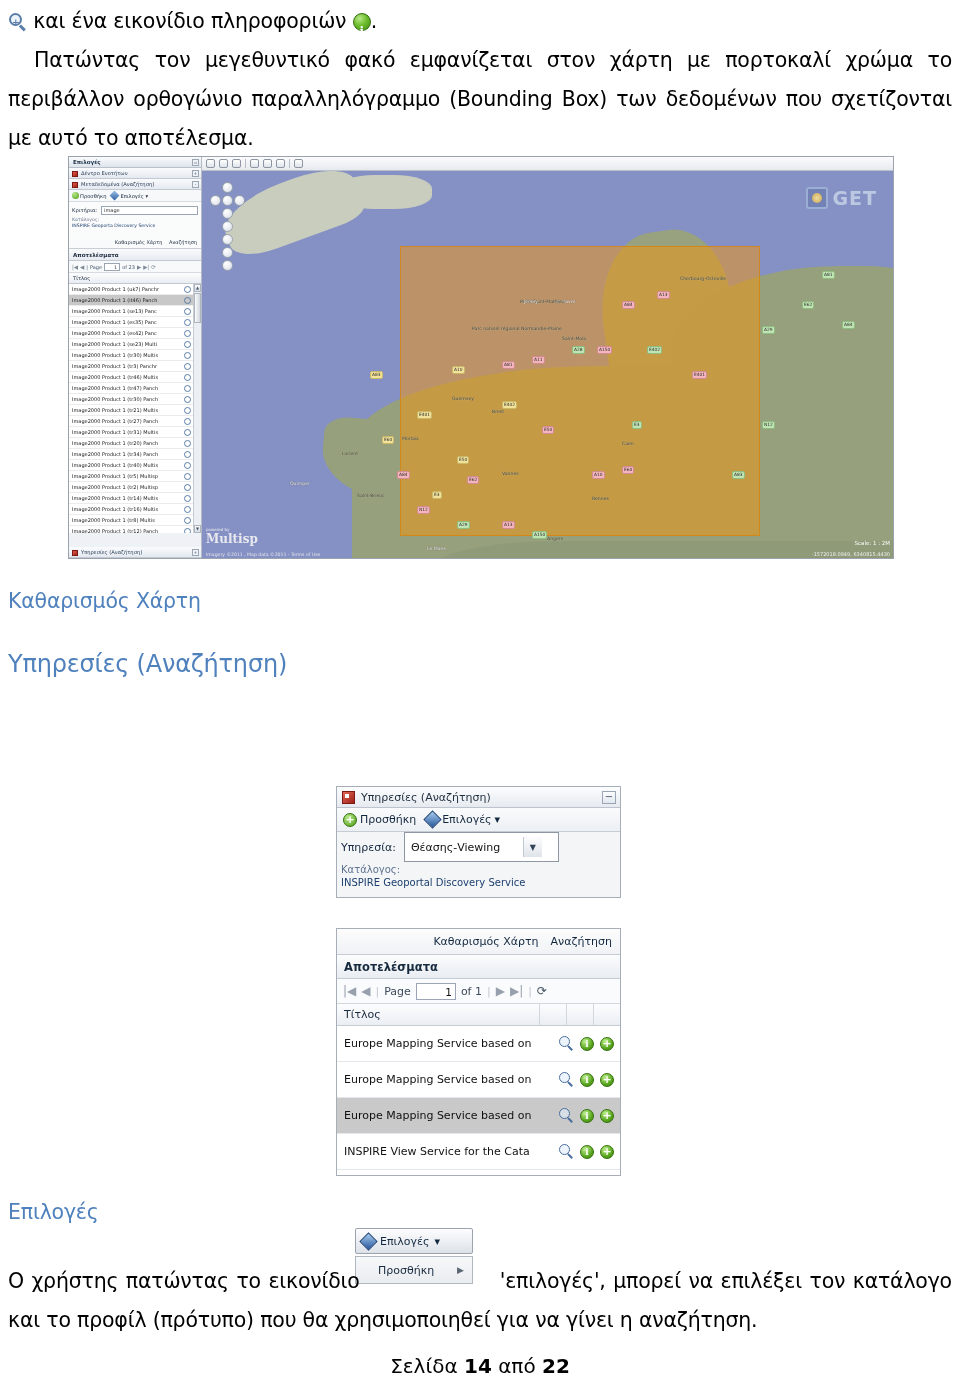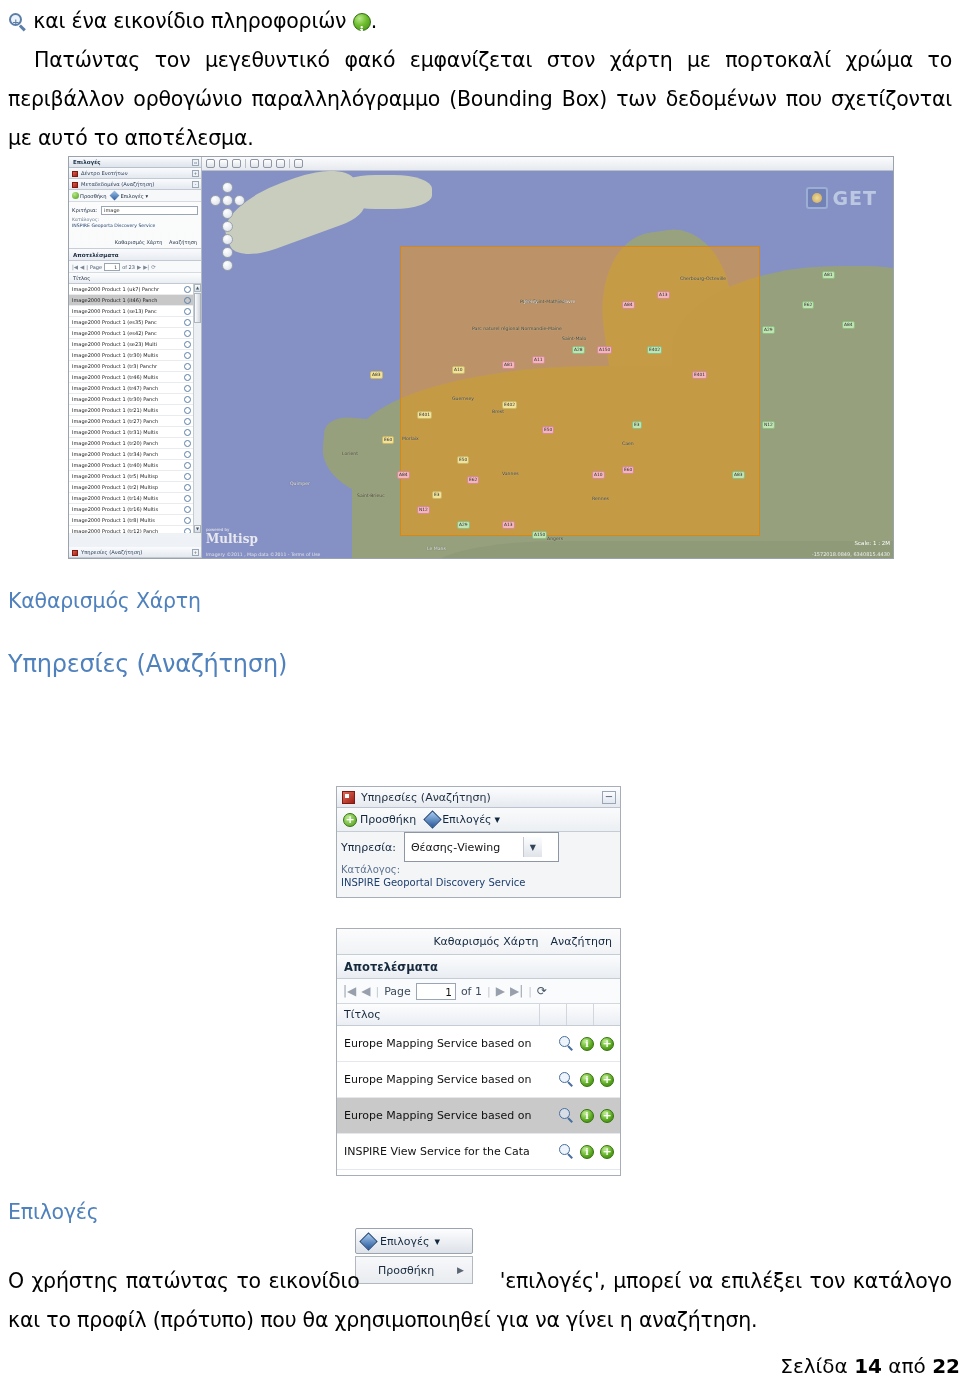--- a/index.html
+++ b/index.html
@@ -474,21 +474,21 @@
     margin-top: 2px; width: 118px; height: 28px;
     border: 1px solid #b2b8c0; background: linear-gradient(180deg,#f7f8fa,#e9ecf0);
     display: flex; align-items: center; justify-content: space-between;
     padding: 0 8px 0 22px; color: #17293c; font-size: 11px;
   }
   .opt-menu .tri { font-size: 9px; color: #5a6674; }
 
   
   .footer {
     position: absolute; left: 0; right: 0; top: 1354px;
-    text-align: right; font-size: 20px; color: #000;
+    text-align: center; font-size: 20px; color: #000;
   }
   .footer b { font-weight: bold; }
 </style>
 </head>
 <body>
 
 <div class="page">
 
   <p class="prose first">
     <span class="ic ic-mag">

